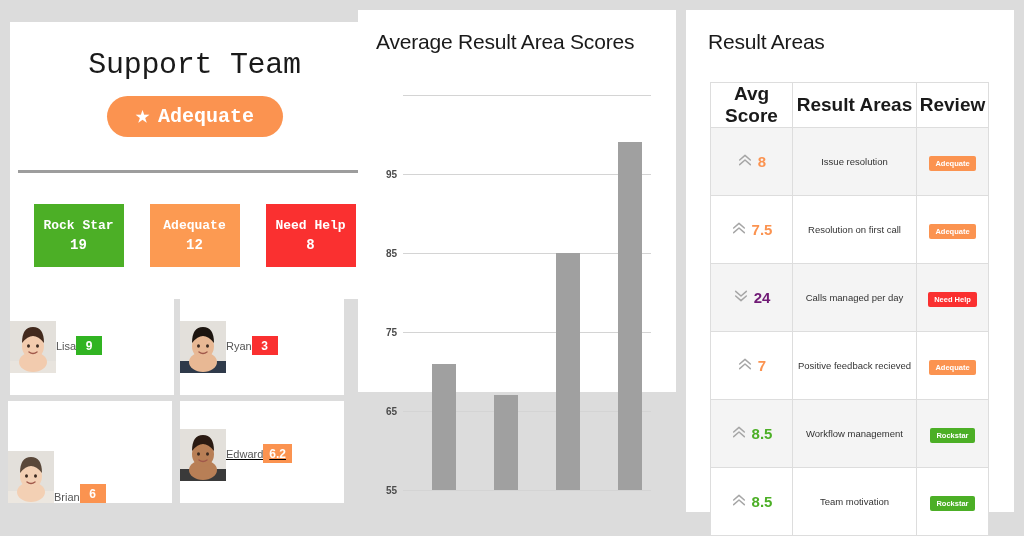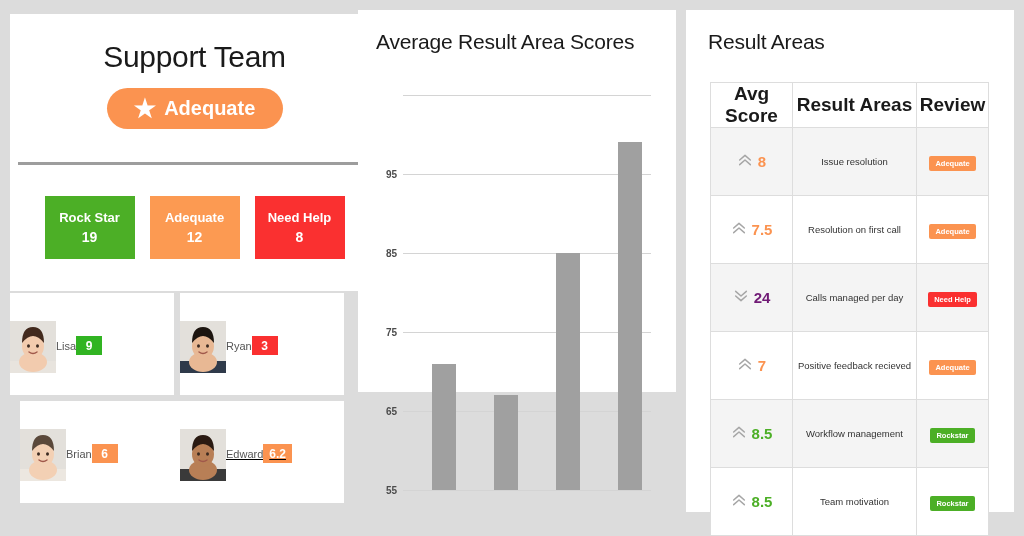--- a/index.html
+++ b/index.html
@@ -7,21 +7,21 @@
     width: 1024px; height: 536px;
     background: #dcdcdc;
     font-family: "Liberation Sans", sans-serif;
     overflow: hidden;
   }
   #root { position: relative; width: 1024px; height: 536px; }
 
   .panel { position: absolute; background: #fff; }
 
   
-  #left-top { left: 10px; top: 14px; width: 369px; height: 277px; }
+  #left-top { left: 10px; top: 22px; width: 369px; height: 277px; font-family: Liberation Mono, monospace; }
 
   #team-title {
     text-align: center;
     font-size: 30px;
     font-weight: 400;
     color: #1a1a1a;
     letter-spacing: -0.3px;
     margin-top: 26px;
   }
 
@@ -41,21 +41,21 @@
   #divider {
     position: absolute;
     left: 8px; right: 8px; top: 148px;
     height: 3px;
     background: #9d9d9d;
   }
 
   #status-row {
     position: absolute;
     left: 0; right: 0; top: 182px;
-    display: flex; justify-content: center; gap: 15px;
+    display: flex; justify-content: center; gap: 26px;
   }
   .status-box {
     width: 90px; height: 63px;
     display: flex; flex-direction: column;
     align-items: center; justify-content: center;
     gap: 4px;
     color: #fff;
   }
   .status-box .s-label { font-size: 13px; font-weight: bold; }
   .status-box .s-value { font-size: 14px; font-weight: bold; }
@@ -63,21 +63,21 @@
   
   .person-card {
     position: absolute;
     width: 164px; height: 102px;
     background: #fff;
     display: flex; flex-direction: row;
     align-items: center;
   }
   #card-lisa   { left: 10px;  top: 293px; }
   #card-ryan   { left: 180px; top: 293px; }
-  #card-brian  { left: 20px;  top: 401px; }
+  #card-brian  { left: 8px;  top: 401px; align-items: flex-end; }
   #card-edward { left: 180px; top: 401px; text-decoration: underline; }
 
   .avatar {
     width: 46px; height: 52px;
     margin-top: 6px;
     overflow: hidden;
     position: relative;
     background: #d8d4cf;
   }
   .avatar svg { display: block; width: 46px; height: 52px; }

